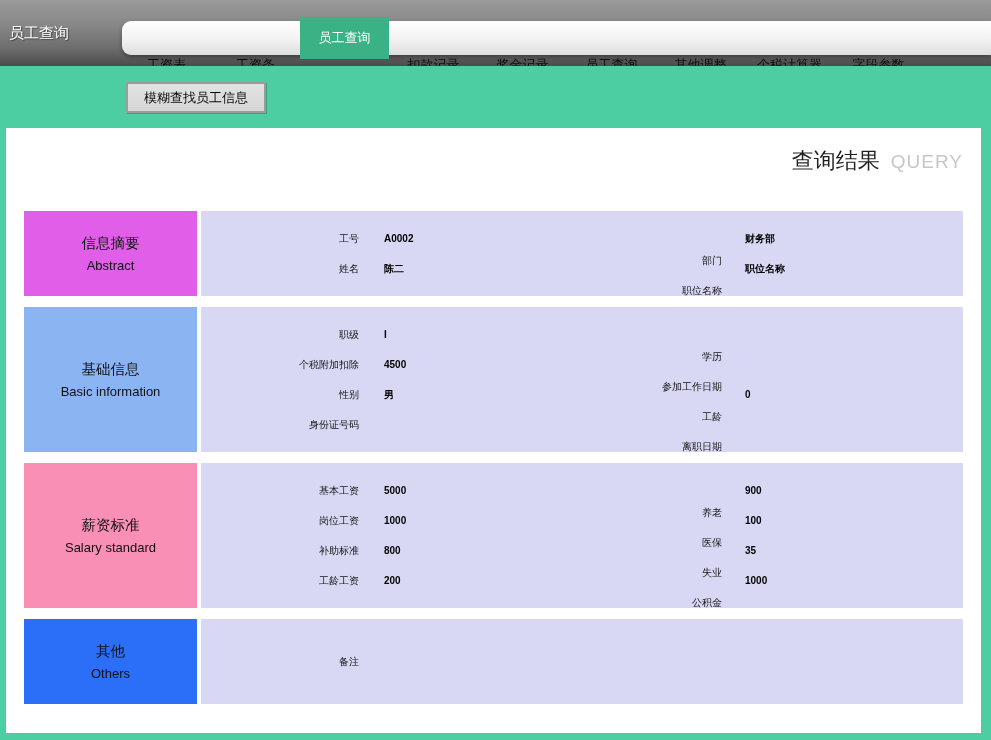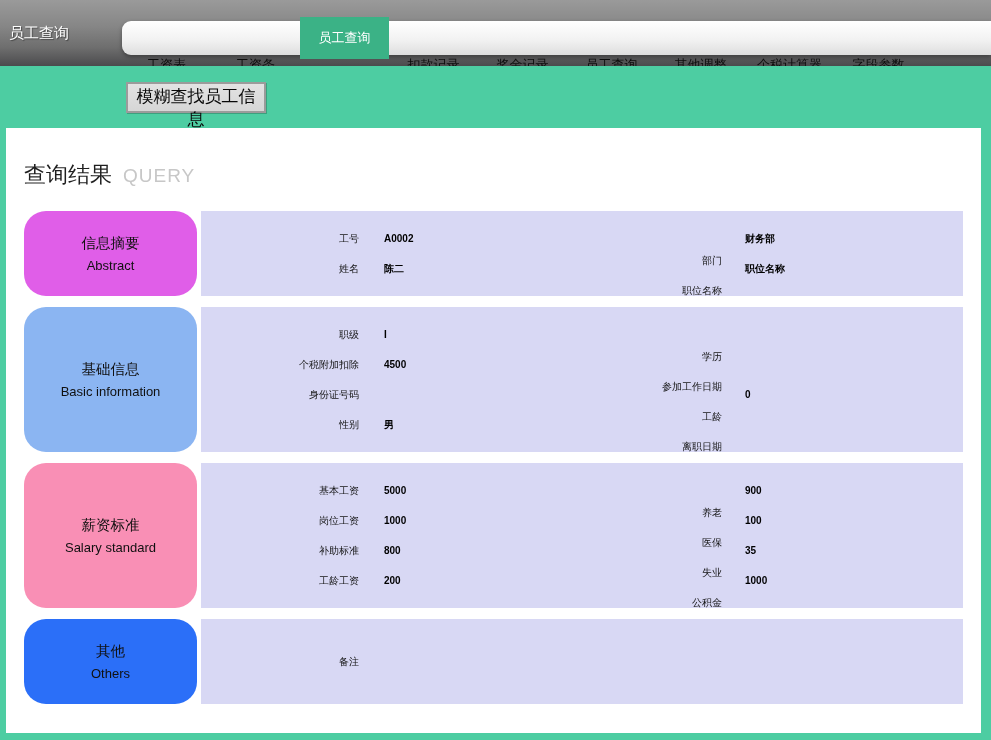--- a/index.html
+++ b/index.html
@@ -47,44 +47,44 @@
   .tab.active .lbl { text-decoration:none; }
 
   
   .band { height:62px; position:relative; }
   .search-btn {
     position:absolute; left:126px; top:16px;
     width:140px; height:31px;
     background:linear-gradient(180deg,#e3e3e3,#d6d6d6);
     border:2px solid #9b9b9b;
     box-shadow:1px 1px 0 rgba(0,0,0,.22);
-    font-family:inherit; font-size:17px; color:#090909;
+    font-family:inherit; font-size:13px; color:#090909;
     cursor:pointer;
   }
 
   
   .panel {
     margin:0 10px 7px 6px;
     height:605px;
     background:#ffffff;
     padding:0 18px;
   }
-  .panel-title { text-align:left; padding-top:32px; height:62px; white-space:nowrap; }
+  .panel-title { text-align:right; padding-top:18px; height:62px; white-space:nowrap; }
   .title-zh { font-size:22px; color:#1f1f1f; }
   .title-en { font-size:19px; color:#c7c7c7; letter-spacing:1px; margin-left:11px; }
 
   #sections { margin-top:21px; display:flex; flex-direction:column; gap:11px; }
   .section { display:flex; gap:4px; }
   .section:nth-child(1), .section:nth-child(4) { min-height:85px; }
   .section:nth-child(2), .section:nth-child(3) { min-height:145px; }
 
   .sec-label {
     flex:0 0 173px; width:173px;
     display:flex; flex-direction:column; align-items:center; justify-content:center;
-    color:#101010; text-align:center;border-radius:22px;
+    color:#101010; text-align:center;
   }
   .sec-label .zh { font-size:14.5px; }
   .sec-label .en { font-size:13px; margin-top:5px; }
 
   .sec-content {
     flex:1; background:#d8d8f4;
     display:grid; grid-template-columns:1fr 1fr;
   }
   .col { display:flex; flex-direction:column; justify-content:center; }
   .field { display:flex; align-items:center; height:30px; font-size:10px; }
@@ -175,26 +175,26 @@
           <div class="col">
             <div class="field">
               <span class="flabel">职级</span>
               <span class="fvalue">I</span>
             </div>
             <div class="field">
               <span class="flabel">个税附加扣除</span>
               <span class="fvalue">4500</span>
             </div>
             <div class="field">
-              <span class="flabel">身份证号码</span>
-              <span class="fvalue"></span>
-            </div>
-            <div class="field">
               <span class="flabel">性别</span>
               <span class="fvalue">男</span>
+            </div>
+            <div class="field">
+              <span class="flabel">身份证号码</span>
+              <span class="fvalue"></span>
             </div>
           </div>
           <div class="col right">
             <div class="field">
               <span class="flabel">学历</span>
               <span class="fvalue"></span>
             </div>
             <div class="field">
               <span class="flabel">参加工作日期</span>
               <span class="fvalue"></span>

